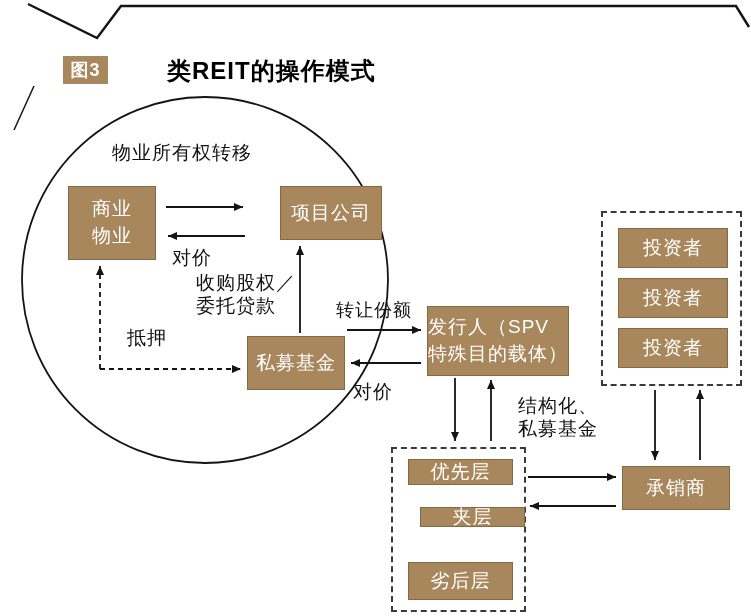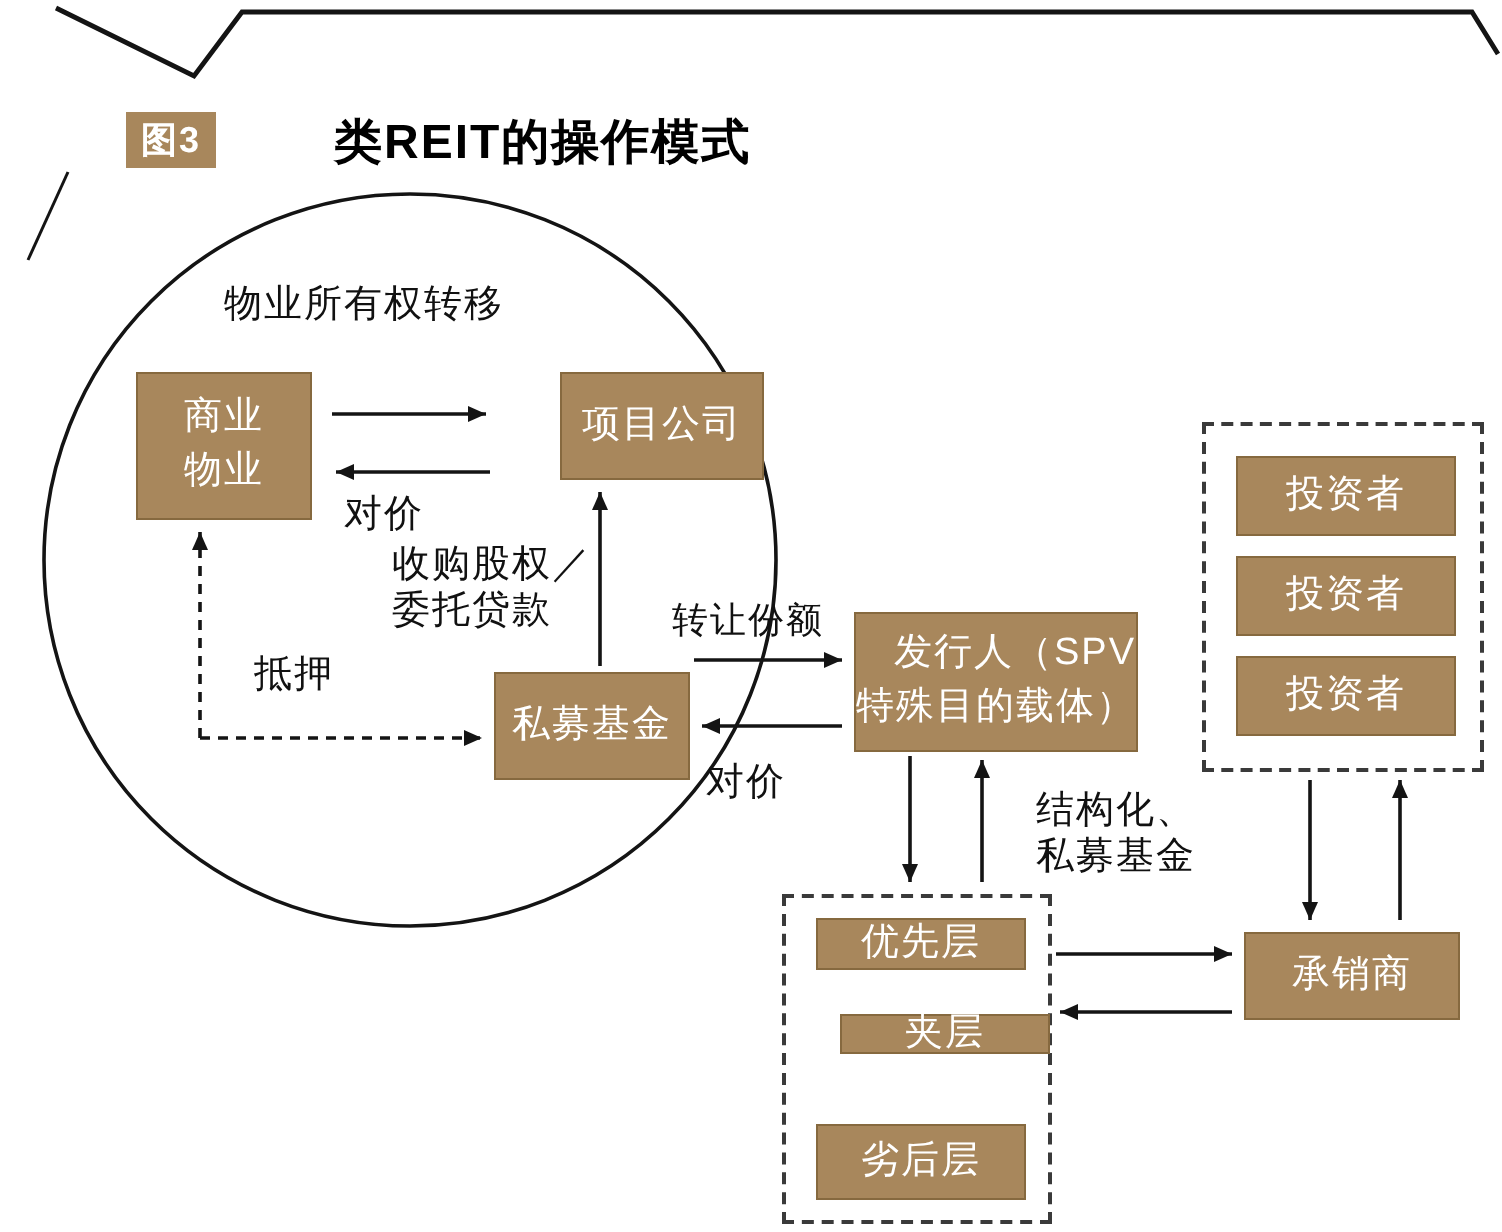--- a/index.html
+++ b/index.html
@@ -13,21 +13,21 @@
   .dash { stroke-dasharray:5 4; }
   #ah path { fill:var(--line,#111); }
 
   #badge { position:absolute; left:63px; top:56px; width:45px; height:28px;
            background:var(--box-fill,#a8875c); color:#fff; display:flex; align-items:center;
            justify-content:center; font-size:18px; font-weight:bold; letter-spacing:1px; }
   #title { position:absolute; left:119px; top:55px; font-size:24px; font-weight:bold;
            letter-spacing:1px; color:#000;margin-left:48px; }
 
   .box { position:absolute; background:var(--box-fill,#a8875c); border:1px solid var(--box-border,#86693f);
-         color:#fff; display:flex; align-items:center; justify-content:center; text-align:right;
+         color:#fff; display:flex; align-items:center; justify-content:center; text-align:left;
          font-size:19px; letter-spacing:1px; white-space:pre-line; line-height:1.4; }
 
   .group { position:absolute; border:2px dashed #3a3a3a; background:transparent; }
   .group .box { font-size:19px; }
 
   .lbl { position:absolute; font-size:19px; color:#111; white-space:pre-line; line-height:1.2;
          letter-spacing:1px; }
   .lbl.small { font-size:18px; }
 </style>
 </head>

